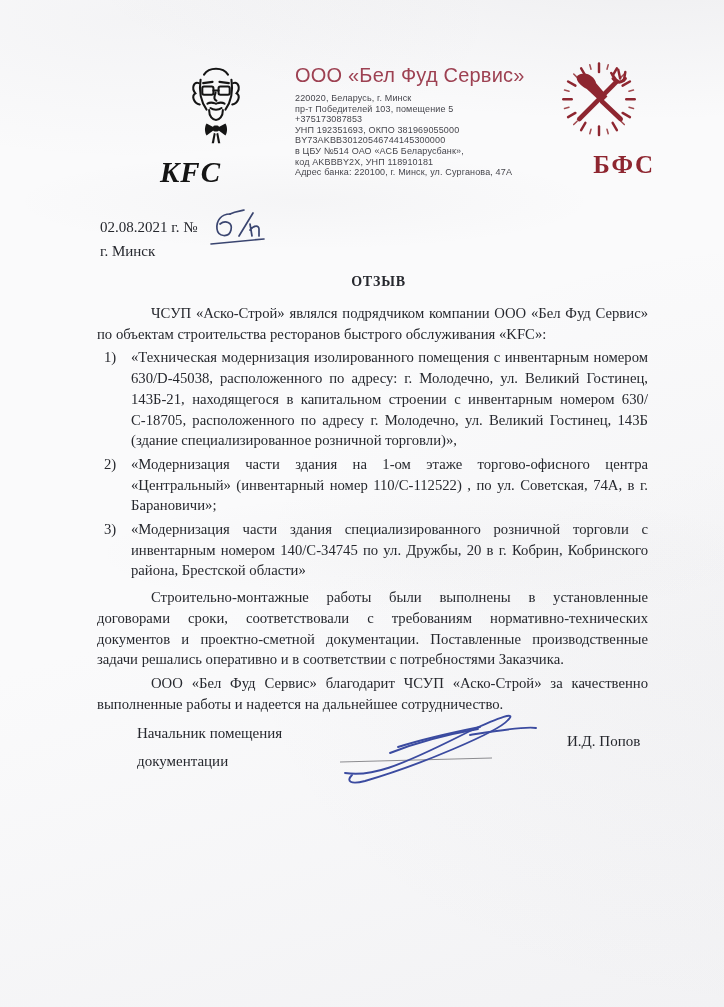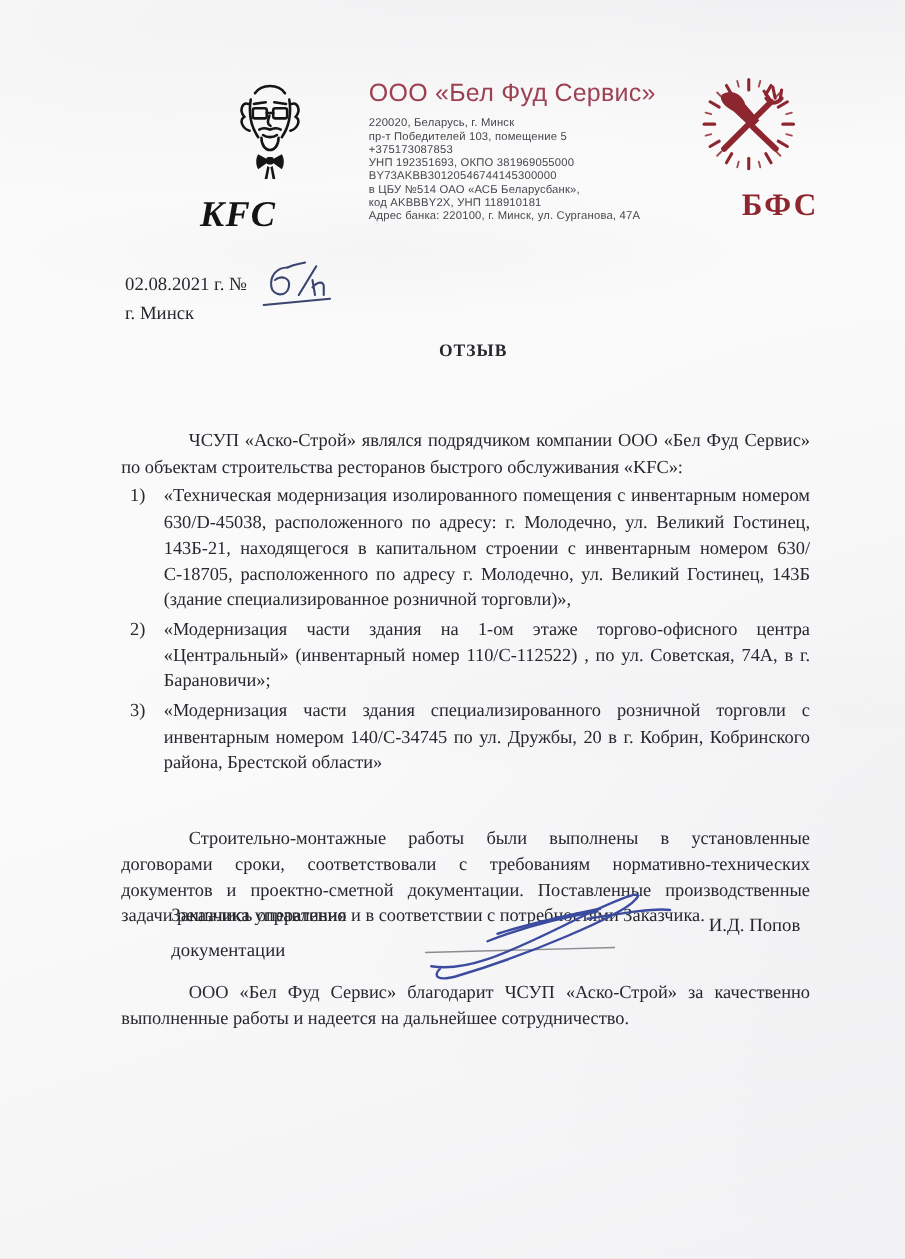--- a/index.html
+++ b/index.html
@@ -34,21 +34,21 @@
   
   .date-line{position:absolute;left:100px;top:208px;font-size:15px;white-space:nowrap;}
   .handwritten{display:inline-block;vertical-align:-16px;margin-left:8px;}
   .city{position:absolute;left:100px;top:243px;font-size:15px;}
   
   .doc-title{position:absolute;left:103px;top:274px;width:551px;margin:0;
     text-align:center;font-size:14px;font-weight:bold;letter-spacing:.8px;}
   .bodytext{position:absolute;left:97px;top:303px;width:551px;
     font-size:14.7px;line-height:20.7px;text-align:justify;}
   .bodytext p{margin:0 0 3px 0;}
-  .bodytext p.indent{text-indent:54px;margin-top:40px;}
+  .bodytext p.indent{text-indent:54px;}
   .obj-list{list-style:none;margin:2px 0 6px 0;padding:0;}
   .obj-list li{position:relative;padding-left:34px;margin-bottom:3px;text-align:justify;}
   .obj-list .num{position:absolute;left:7px;}
   
   .sign-row{position:absolute;left:0;top:708px;width:724px;height:90px;}
   .sig-position{position:absolute;left:137px;top:12px;font-size:15px;line-height:27.5px;}
   .sig-script{position:absolute;left:328px;top:0px;}
   .sig-name{position:absolute;left:537px;top:25px;font-size:15px;margin-left:30px;}
 </style>
 </head>
@@ -175,21 +175,21 @@
         <span class="num">3)</span>
         <span>«Модернизация части здания специализированного розничной торговли с инвентарным номером 140/С-34745 по ул. Дружбы, 20 в г. Кобрин, Кобринского района, Брестской области»</span>
       </li>
     </ol>
     <p class="indent">Строительно-монтажные работы были выполнены в установленные договорами сроки, соответствовали с требованиям нормативно-технических документов и проектно-сметной документации. Поставленные производственные задачи решались оперативно и в соответствии с потребностями Заказчика.</p>
     <p class="indent">ООО «Бел Фуд Сервис» благодарит ЧСУП «Аско-Строй» за качественно выполненные работы и надеется на дальнейшее сотрудничество.</p>
   </div>
 
   <div class="sign-row">
     <div class="sig-position">
-      <div>Заказчика управления</div>
+      <div>Начальник помещения</div>
       <div>документации</div>
     </div>
     <svg class="sig-script" width="212" height="90" viewBox="0 0 212 90">
       <line x1="12" y1="54" x2="164" y2="50" stroke="#8c8c90" stroke-width="1.1"></line>
       <g fill="none" stroke="#3b4ba0" stroke-width="1.9" stroke-linecap="round">
         <path d="M17,65 C42,69 67,61 142,23 C172,9 189,3 180,12 C170,24 92,57 37,73 C22,77 18,73 24,67"></path>
         <path d="M62,45 C92,33 127,25 150,21"></path>
         <path d="M70,39 C102,29 132,23 152,19"></path>
         <path d="M142,27 C167,23 196,18 208,20"></path>
       </g>

